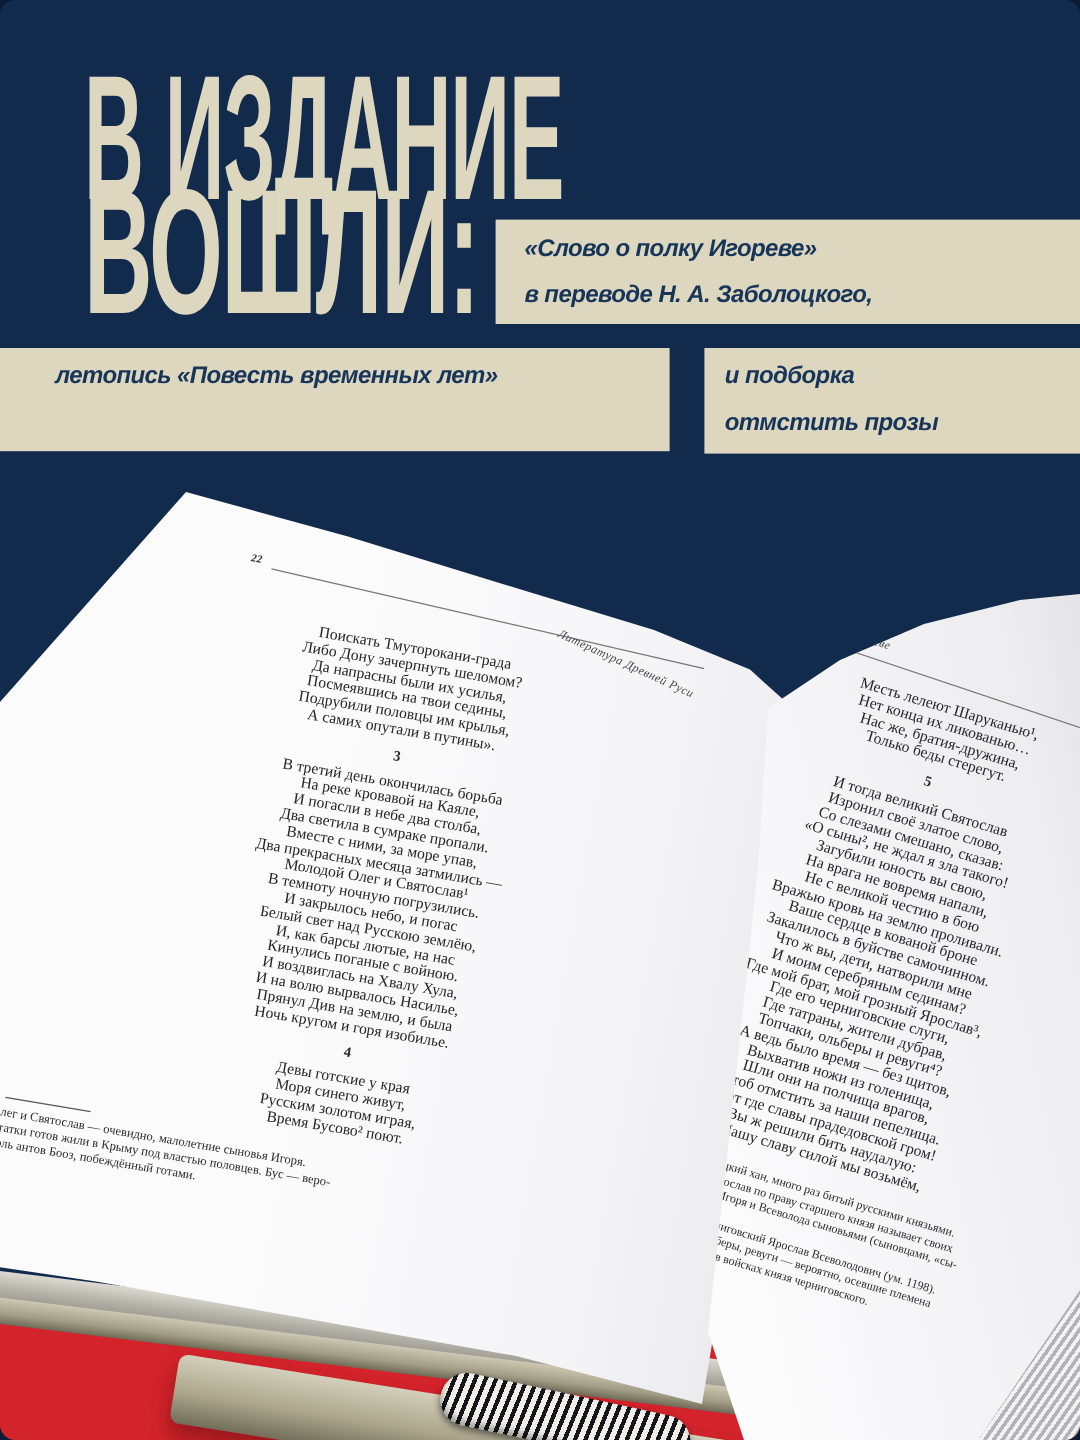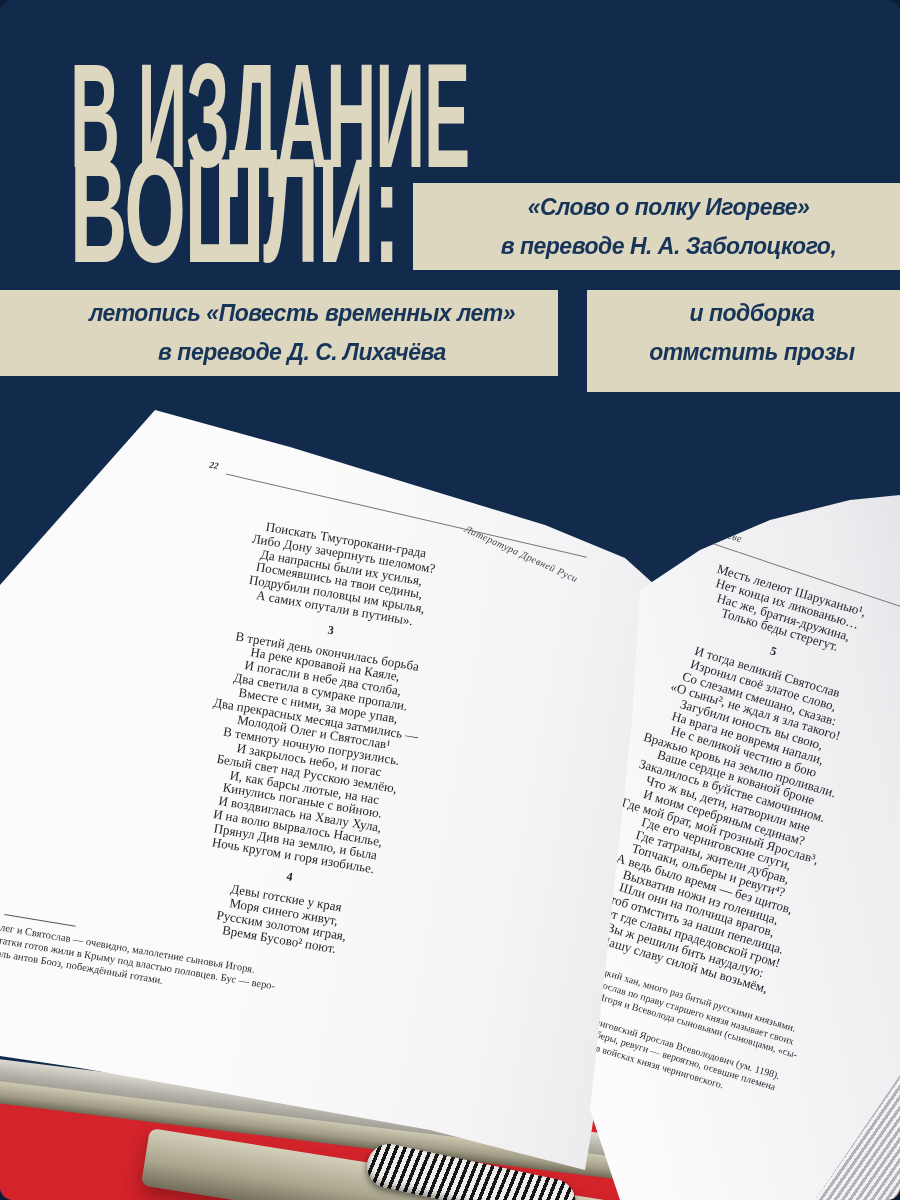--- a/index.html
+++ b/index.html
@@ -13,26 +13,26 @@
   .hero-line{
     position:absolute;left:70px;color:var(--cream,#ddd7bf);
     font-weight:bold;font-size:148px;line-height:1;white-space:nowrap;
     transform-origin:0 0;letter-spacing:-2px;
   }
   .hero-line.t1{top:42px;transform:scale(0.468,1);}
   .hero-line.t2{top:137px;transform:scale(0.535,1);}
   .tag{
     position:absolute;background:var(--cream,#ddd7bf);
     color:var(--navy-text,#173459);font-weight:bold;font-style:italic;
-    font-size:23px;line-height:39px;white-space:nowrap;overflow:hidden;text-align:center;
+    font-size:20px;line-height:39px;white-space:nowrap;overflow:hidden;
   }
   .tag .tl{letter-spacing:-0.5px;}
   .tag1{left:413px;top:183px;width:487px;height:87px;padding:5px 0 0 24px;box-sizing:border-box;}
   .tag2{left:0px;top:290px;width:558px;height:86px;padding:4px 0 0 46px;box-sizing:border-box;}
-  .tag3{left:587px;top:290px;width:313px;height:102px;padding:4px 0 0 17px;box-sizing:border-box;}
+  .tag3{left:587px;top:290px;width:313px;height:88px;padding:4px 0 0 17px;box-sizing:border-box;}
 
   
   .red-band{position:absolute;left:0;top:1095px;width:900px;height:105px;background:var(--red,#d3232b);}
   .shard{position:absolute;}
   .shard-khaki{left:70px;top:428px;width:120px;height:150px;background:#c6c1a8;
     clip-path:polygon(62% 0,92% 8%,30% 100%,0 92%);}
   .shard-blue{left:0;top:580px;width:130px;height:130px;background:#a7b6c1;
     clip-path:polygon(55% 0,88% 18%,22% 100%,0 100%,0 72%);}
   .shard-slate{left:0;top:640px;width:90px;height:120px;background:#7d93a4;
     clip-path:polygon(45% 0,75% 15%,8% 100%,0 100%,0 80%);}
@@ -107,21 +107,20 @@
 
   <div class="hero-line t1">В ИЗДАНИЕ</div>
   <div class="hero-line t2">ВОШЛИ:</div>
 
   <div class="tag tag1">
     <div class="tl">«Слово о полку Игореве»</div>
     <div class="tl">в переводе Н. А. Заболоцкого,</div>
   </div>
   <div class="tag tag2">
     <div class="tl">летопись «Повесть временных лет»</div>
-    <div class="tl">в переводе Д. С. Лихачёва</div>
   </div>
   <div class="tag tag3">
     <div class="tl">и подборка</div>
     <div class="tl">отмстить прозы</div>
   </div>
 
   <div class="red-band"></div>
 
   <div class="shard shard-blue"></div>
   <div class="shard shard-slate"></div>

